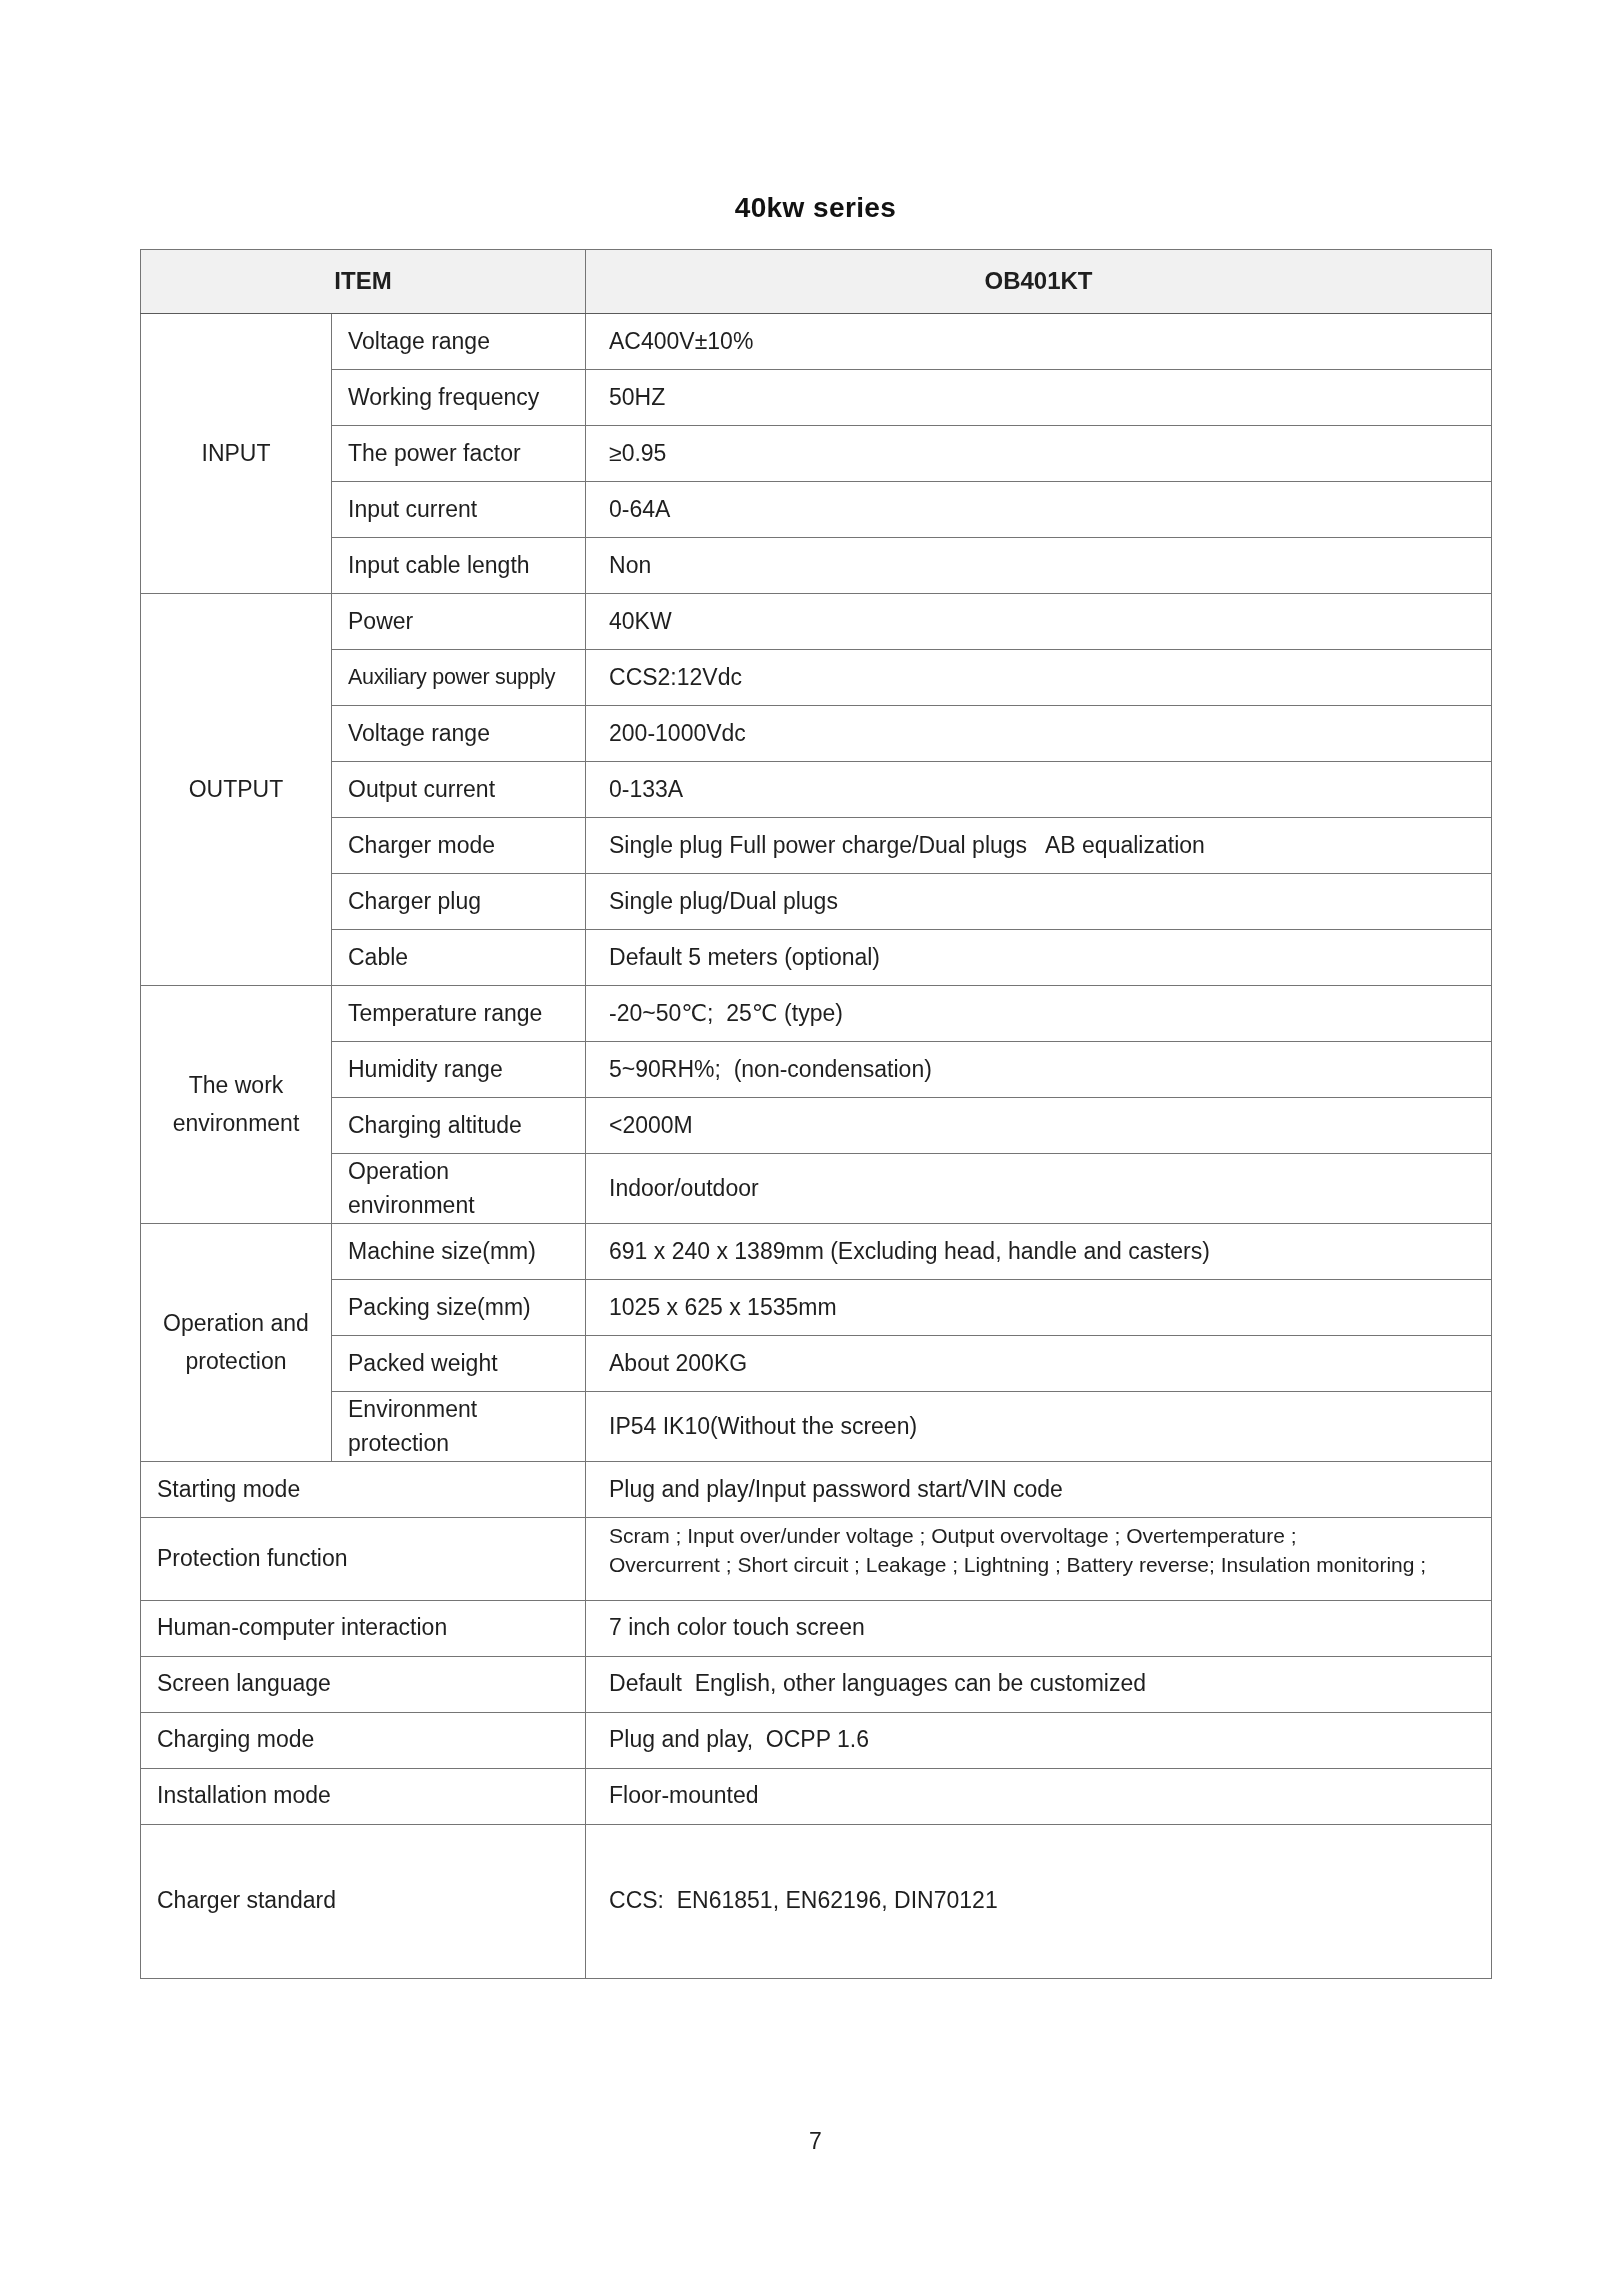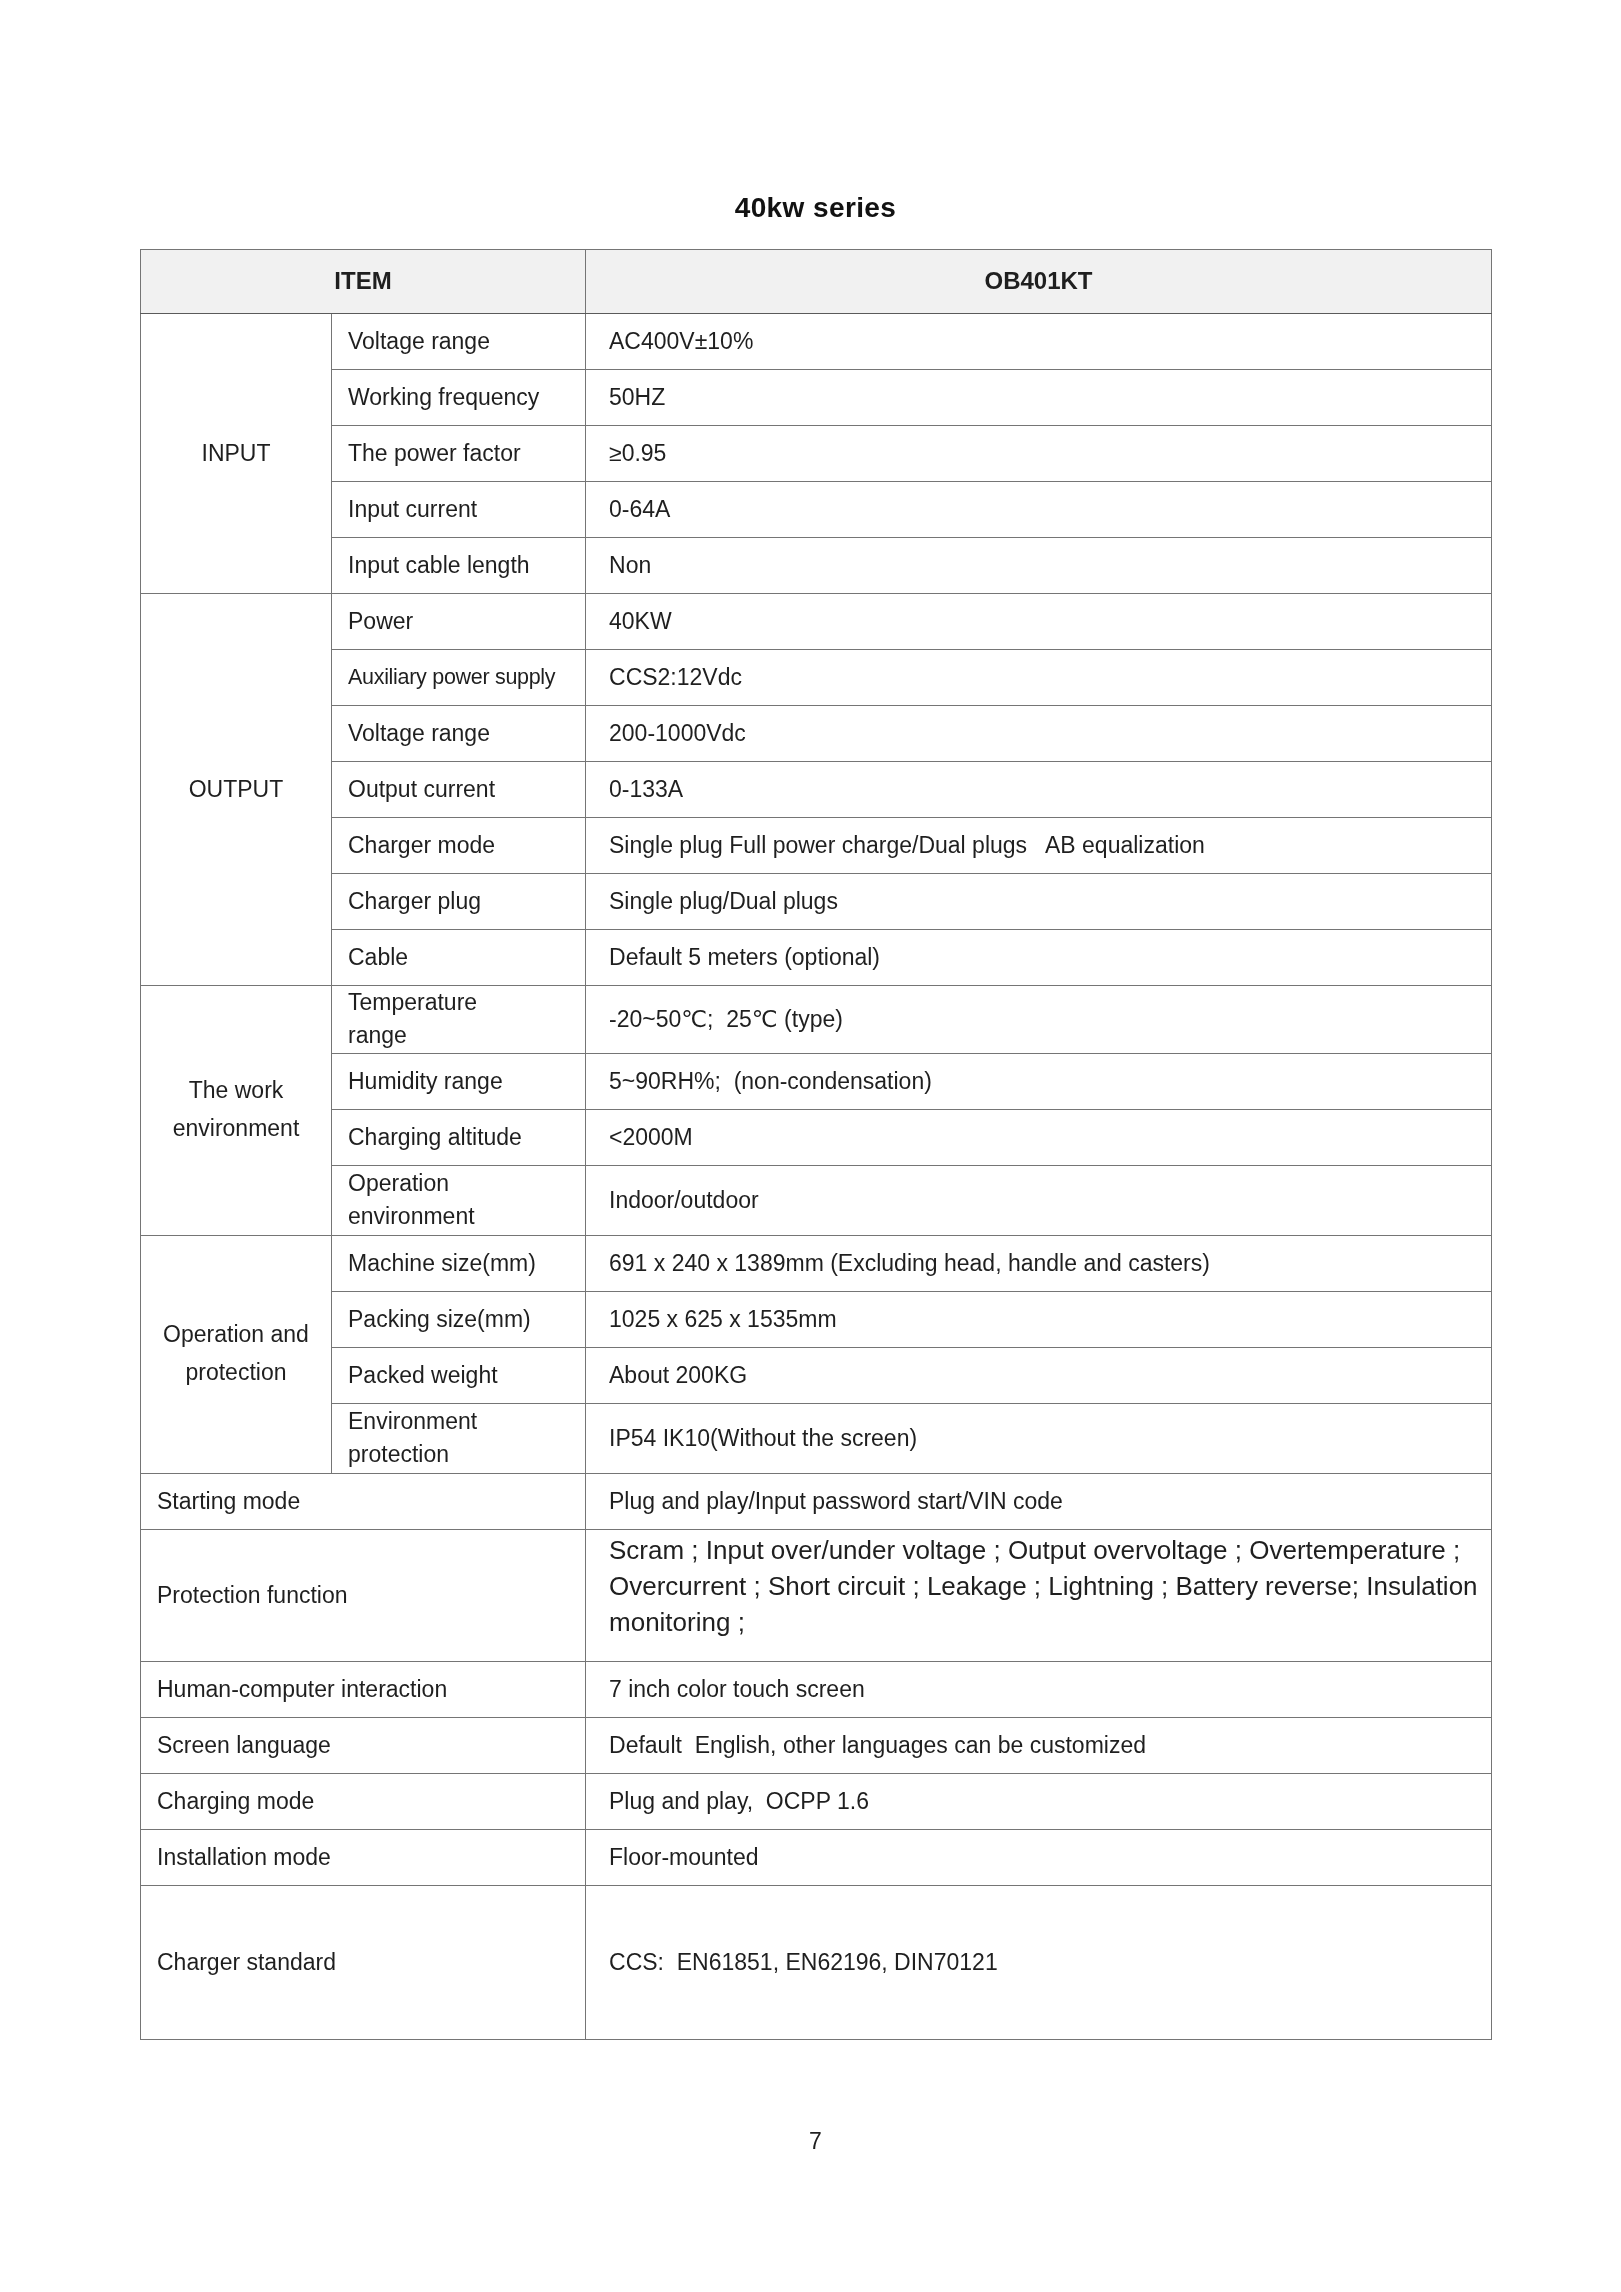--- a/index.html
+++ b/index.html
@@ -41,34 +41,34 @@
     text-align: center;
     border-bottom-color: #5a5a5a;
   }
   td.group {
     text-align: center;
     padding: 0 21.5px;
     line-height: 1.65;
   }
   td.label {
     padding-left: 16px;
-    padding-right: 44px;
+    padding-right: 32px;
   }
   td.label.condensed {
     font-size: 21.5px;
     padding-right: 3.6px;
     white-space: nowrap;
     letter-spacing: -0.3px;
   }
   td.value {
     padding-left: 23px;
     padding-right: 10.7px;
   }
   td.value.small {
-    font-size: 26px;
+    font-size: 21px;
     line-height: 1.38;
     padding-top: 3.6px; padding-bottom: 20px;
   }
   tr.h64  { height: 64px; }
   tr.h62  { height: 56px; }
   tr.h68  { height: 61px; }
   tr.h78  { height: 70px; margin-top: 34px; }
   tr.h172 { height: 154px; }
 
   .page-number {

